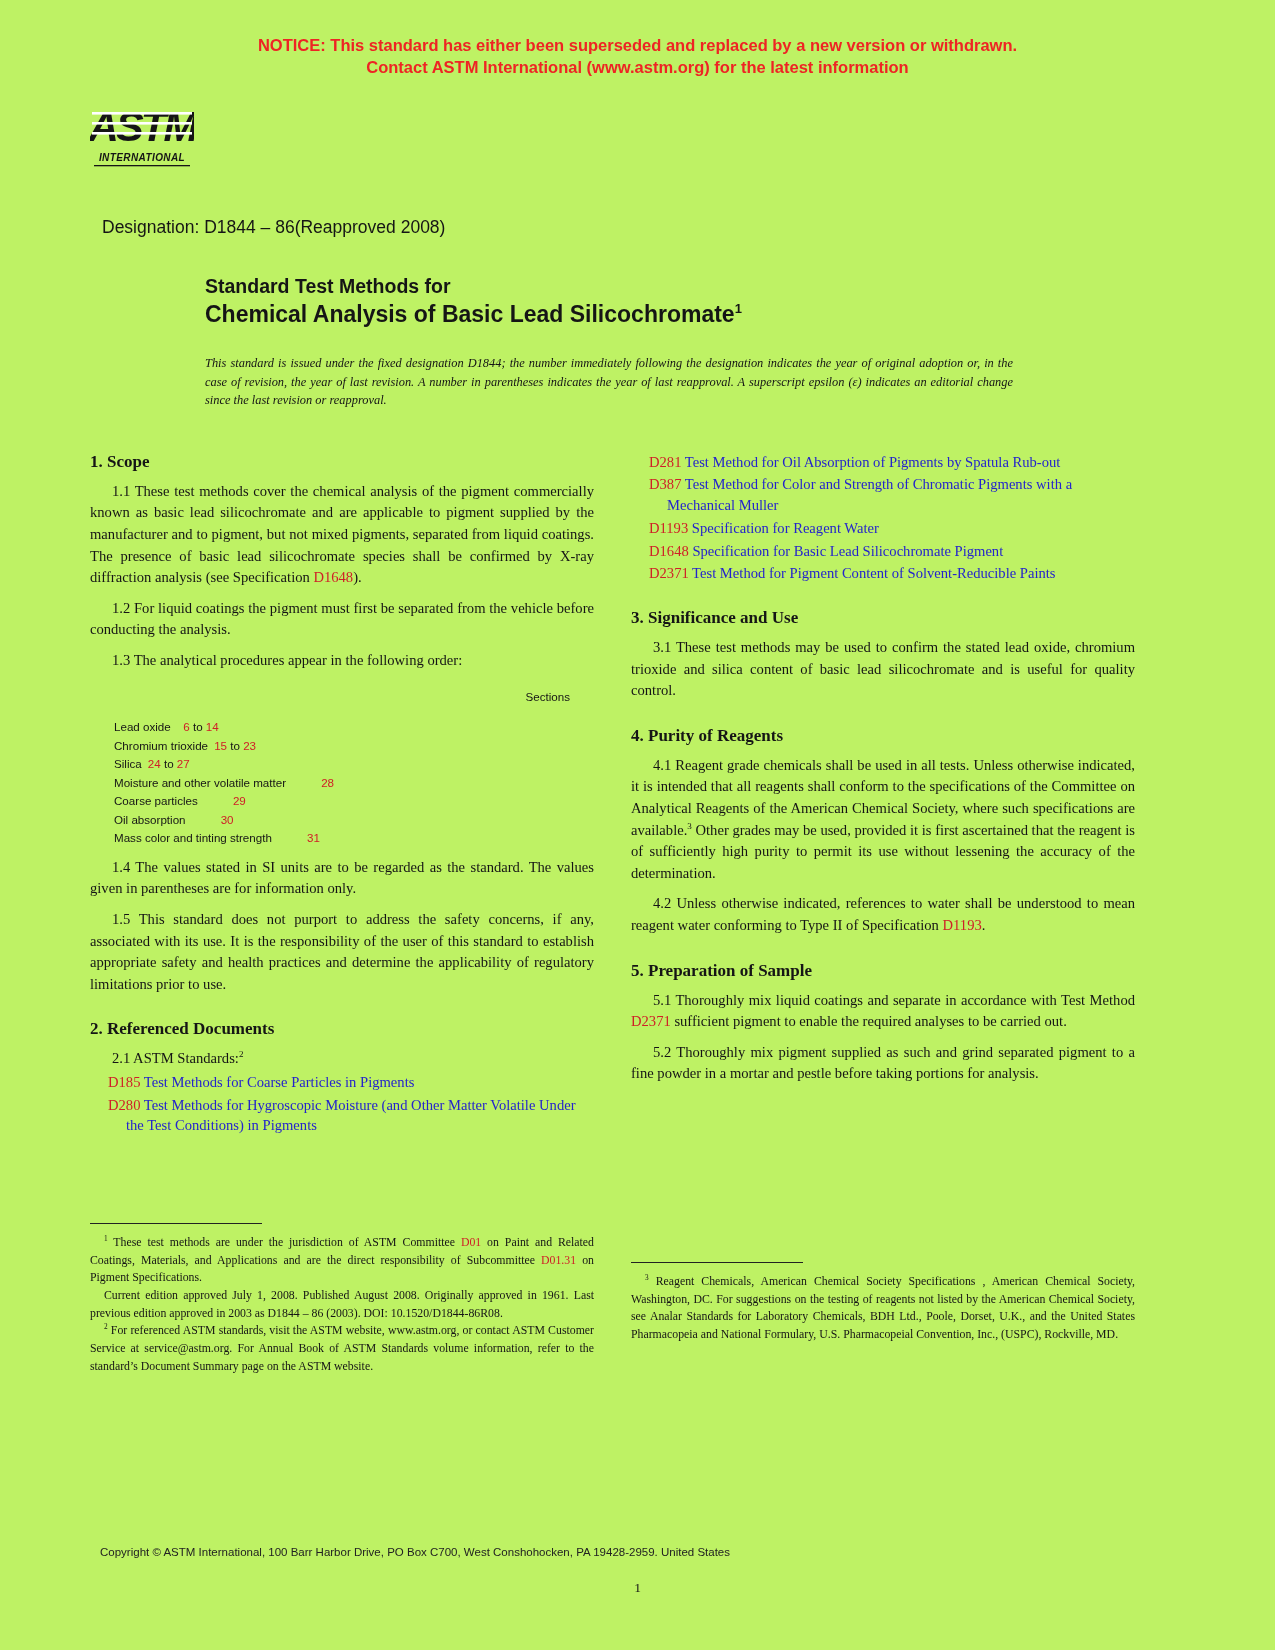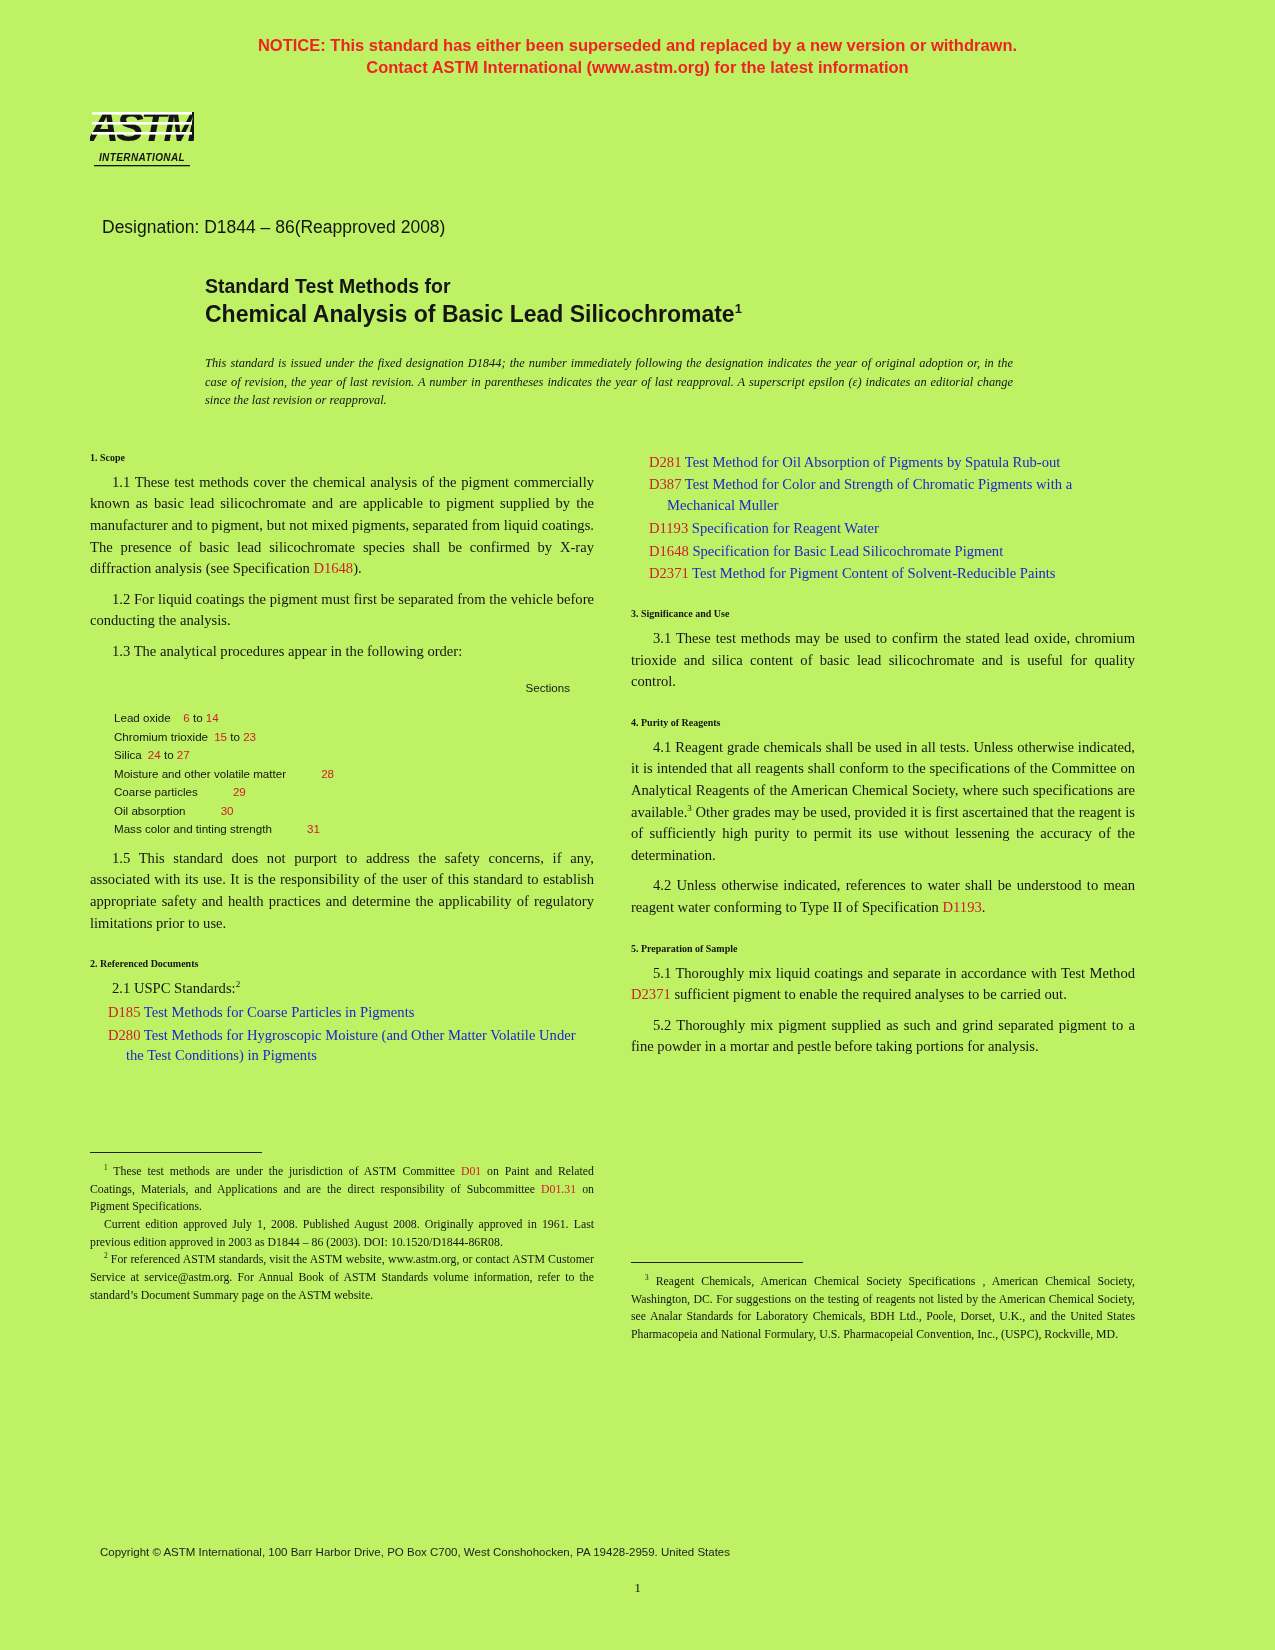--- a/index.html
+++ b/index.html
@@ -32,37 +32,37 @@
   .title-line1 { font-family:"Liberation Sans", sans-serif; font-weight:bold; font-size:19.5px; line-height:1.3; }
   .title-line2 { font-family:"Liberation Sans", sans-serif; font-weight:bold; font-size:23px; line-height:1.35; }
   .title-sup { font-size:13px; vertical-align:super; line-height:0; }
 
   .issued-note { margin:24px 0 0 115px; width:808px; font-size:12.4px; line-height:1.5; text-align:justify;font-style:italic; }
 
   .columns { display:flex; gap:37px; margin-top:42px; }
   .col { width:504px; flex:0 0 auto; }
   .col > :first-child { margin-top:0 !important; }
 
-  .sec-h { font-size:10px; font-weight:bold; margin:24px 0 6px; font-family:"Liberation Serif", serif; }
+  .sec-h { font-size:17px; font-weight:bold; margin:24px 0 6px; font-family:"Liberation Serif", serif; }
   .body-p { font-size:14.6px; line-height:1.48; text-align:justify; text-indent:22px; margin-top:9px; }
 
   .ref-p { font-size:14.6px; line-height:1.42; margin:2px 0 2px 36px; text-indent:-18px; }
 
   .sections-table { margin:16px 0 6px; font-family:"Liberation Sans", sans-serif; font-size:11.6px; line-height:1.6; }
   .st-head { text-align:right; padding-right:24px; margin-bottom:12px; }
   .st-row { display:flex; justify-content:flex-start;margin-left:24px; }
   .st-value { text-align:right; padding-right:24px; min-width:72px; }
 
   sup { font-size:0.62em; vertical-align:super; line-height:0; }
   .seg-i { }
   .seg-r { color:var(--link-red, #cf2027); cursor:pointer; }
   .seg-b { color:var(--link-blue, #2424cc); cursor:pointer; }
 
   .fn-block { position:absolute; width:504px; font-size:11.8px; line-height:1.5; text-align:justify; }
-  .fn-left { left:90px; top:1152px; }
+  .fn-left { left:90px; top:1223px; }
   .fn-right { left:631px; top:1262px; }
   .fn-rule { width:172px; border-top:1.2px solid #222; margin-bottom:10px; }
   .fn-p { text-indent:14px; }
 
   .copyright { position:absolute; left:100px; top:1546px; font-family:"Liberation Sans", sans-serif; font-size:11.5px; color:#222; }
   .page-number { position:absolute; left:0; right:0; top:1580px; text-align:center; font-size:13.5px; }
 </style>
 </head>
 <body>
 
@@ -127,24 +127,25 @@
         <div class="st-row">
           <span class="st-label">Oil absorption</span>
           <span class="st-value"><span class="seg-r">30</span></span>
         </div>
         <div class="st-row">
           <span class="st-label">Mass color and tinting strength</span>
           <span class="st-value"><span class="seg-r">31</span></span>
         </div>
       </div>
 
+      <p class="body-p"><span class="seg-n">1.4 The values stated in SI units are to be regarded as the standard. The values given in parentheses are for information only.</span></p>
       <p class="body-p"><span class="seg-n">1.5 </span><span class="seg-i">This standard does not purport to address the safety concerns, if any, associated with its use. It is the responsibility of the user of this standard to establish appropriate safety and health practices and determine the applicability of regulatory limitations prior to use.</span></p>
 
       <h2 class="sec-h">2. Referenced Documents</h2>
-      <p class="body-p"><span class="seg-n">2.1 </span><span class="seg-i">USPC Standards:</span><sup class="seg-sup">2</sup></p>
+      <p class="body-p"><span class="seg-n">2.1 </span><span class="seg-i">ASTM Standards:</span><sup class="seg-sup">2</sup></p>
       <p class="ref-p"><span class="seg-r">D185</span><span class="seg-b"> Test Methods for Coarse Particles in Pigments</span></p>
       <p class="ref-p"><span class="seg-r">D280</span><span class="seg-b"> Test Methods for Hygroscopic Moisture (and Other Matter Volatile Under the Test Conditions) in Pigments</span></p>
     </div>
 
     <div class="col">
       <p class="ref-p"><span class="seg-r">D281</span><span class="seg-b"> Test Method for Oil Absorption of Pigments by Spatula Rub-out</span></p>
       <p class="ref-p"><span class="seg-r">D387</span><span class="seg-b"> Test Method for Color and Strength of Chromatic Pigments with a Mechanical Muller</span></p>
       <p class="ref-p"><span class="seg-r">D1193</span><span class="seg-b"> Specification for Reagent Water</span></p>
       <p class="ref-p"><span class="seg-r">D1648</span><span class="seg-b"> Specification for Basic Lead Silicochromate Pigment</span></p>
       <p class="ref-p"><span class="seg-r">D2371</span><span class="seg-b"> Test Method for Pigment Content of Solvent-Reducible Paints</span></p>

